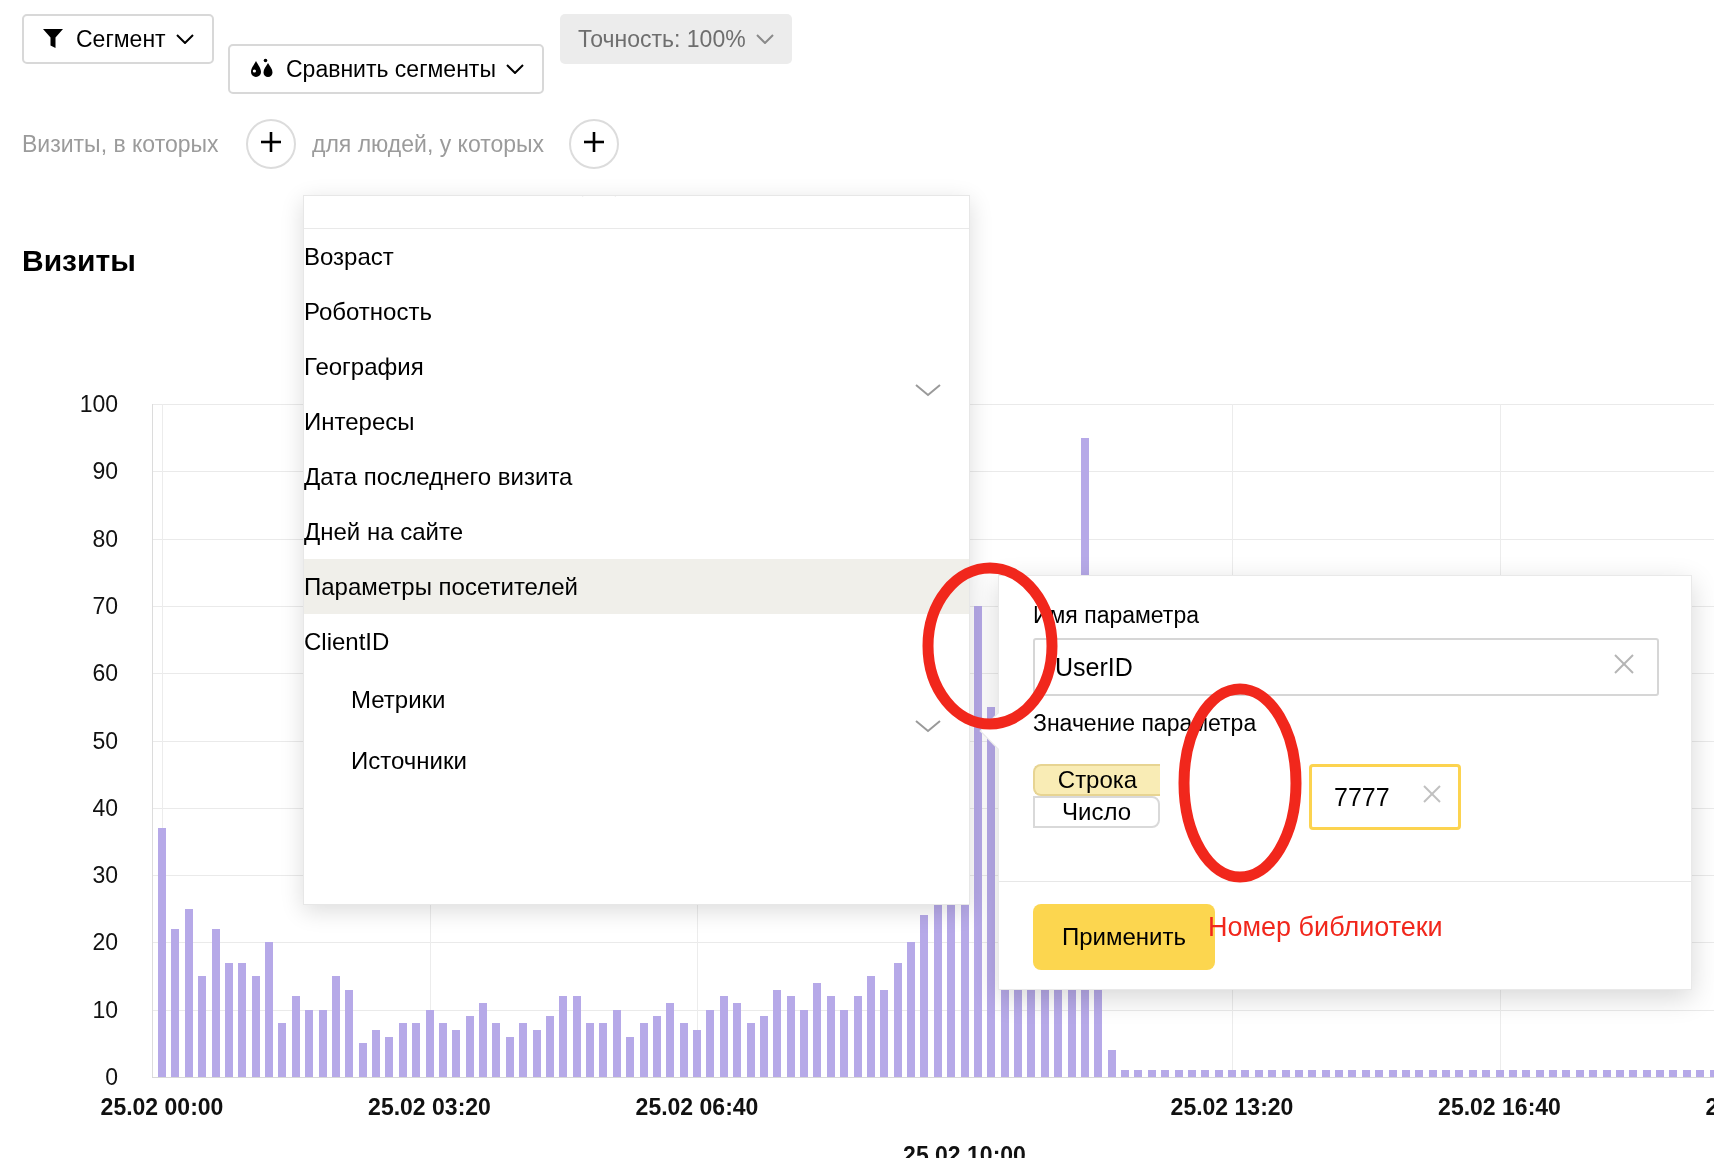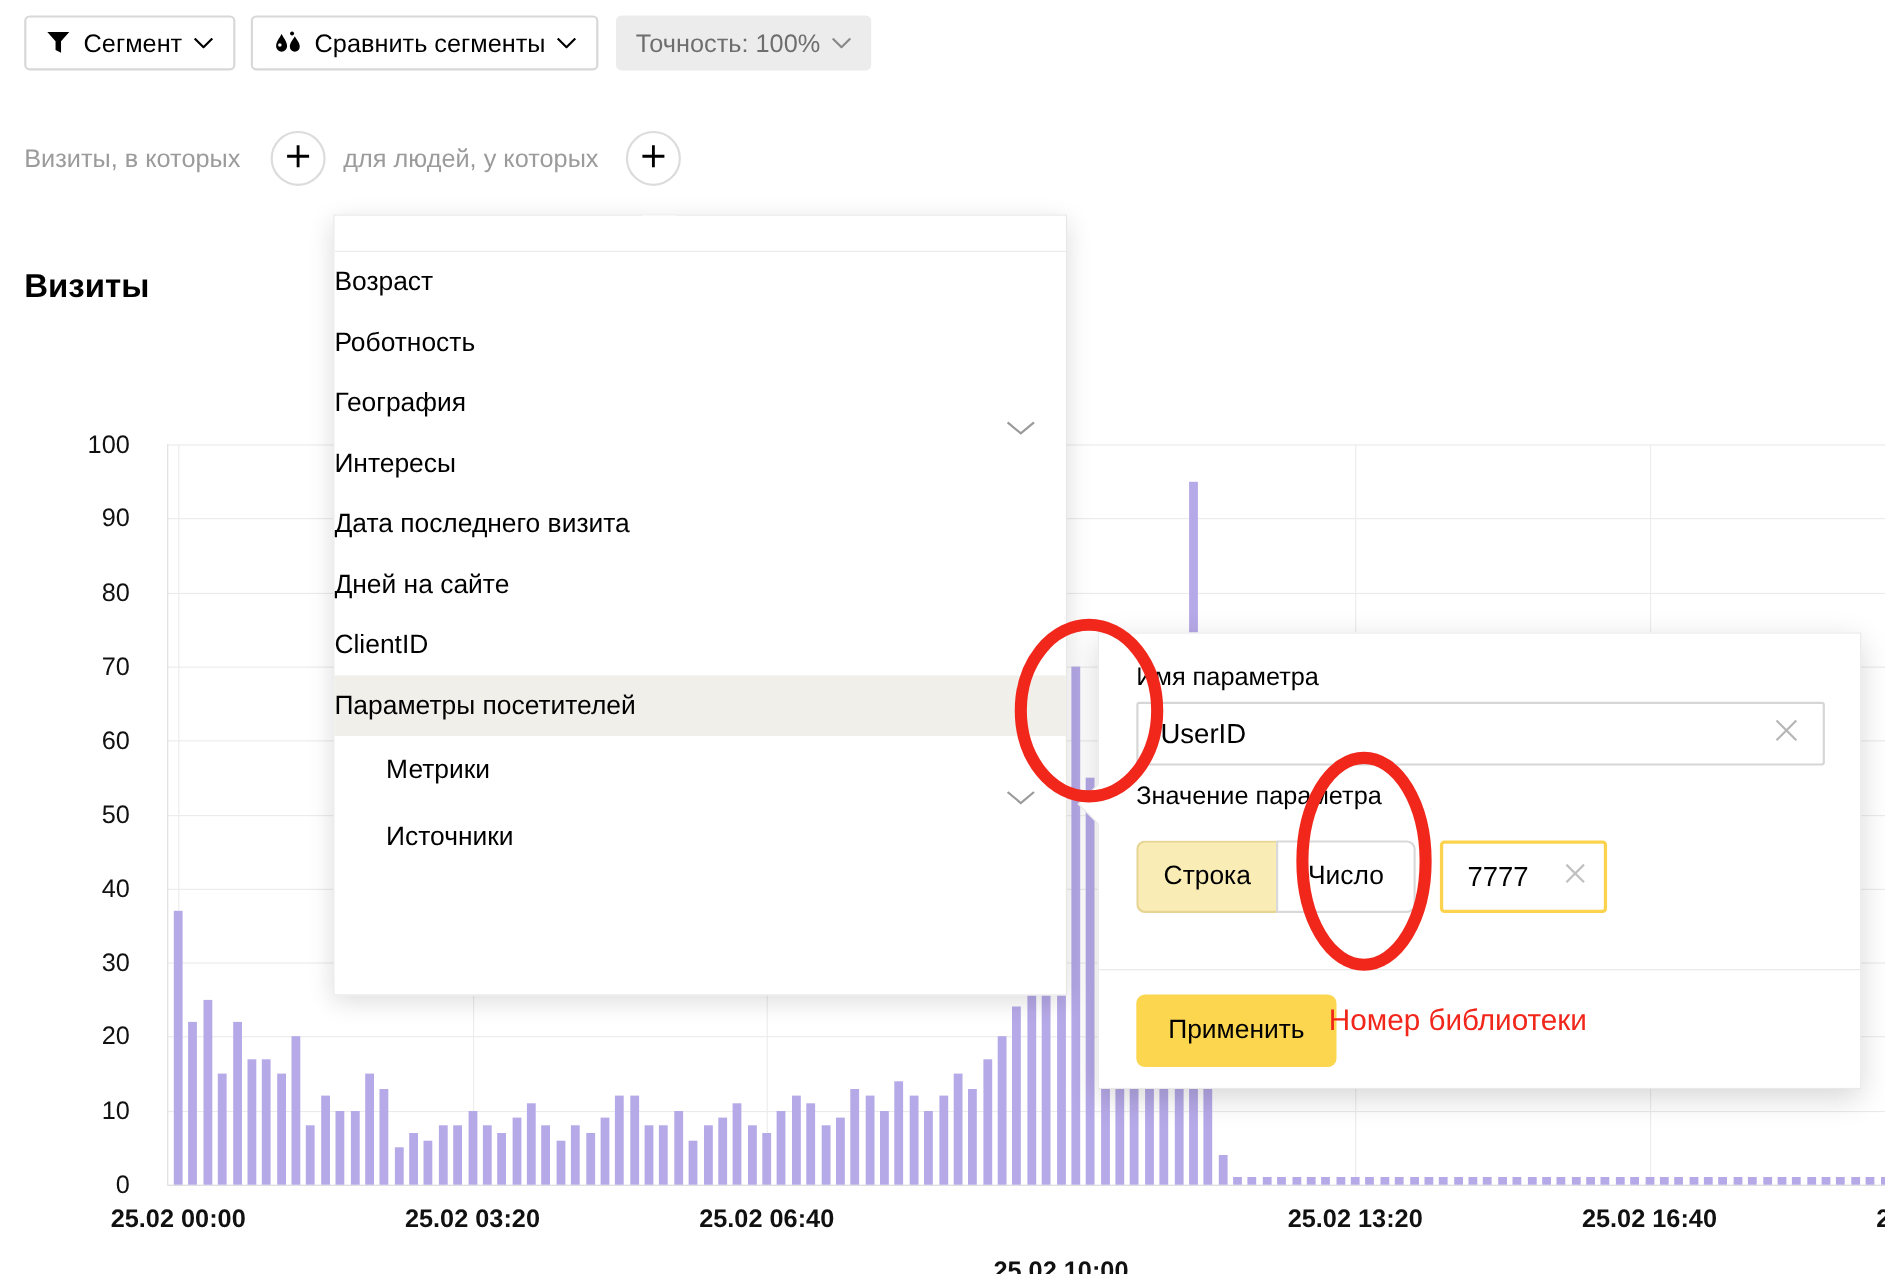--- a/index.html
+++ b/index.html
@@ -52,21 +52,21 @@
   
   .param-pop { position:absolute; left:998px; top:575px; width:694px; height:415px; background:#fff;
     border:1px solid #e9e9e9; box-shadow:0 8px 26px rgba(0,0,0,.16); z-index:4; }
   .param-arrow { position:absolute; left:-14px; top:142px; width:26px; height:26px; background:#fff;
     transform:rotate(45deg); border-left:1px solid #e5e5e5; border-bottom:1px solid #e5e5e5; }
   .fld-label { position:absolute; left:34px; font-size:23px; color:#000; }
   .name-input { position:absolute; left:34px; top:62px; width:626px; height:58px;
     border:2px solid #d6d6d6; border-radius:3px; display:flex; align-items:center; padding:0 20px;
     font-size:25px; background:#fff; }
   .x-icon { margin-left:auto; cursor:pointer; }
-  .toggle { position:absolute; left:34px; top:188px; display:flex; height:66px; }
+  .toggle { position:absolute; left:34px; top:188px; display:flex; height:66px;flex-direction:column; }
   .tg { width:127px; display:flex; align-items:center; justify-content:center; font-size:24px;
     border:2px solid #d9d9d9; background:#fff; cursor:pointer; }
   .tg.sel { background:#f9ecb5; border-color:#e7d492; }
   .tg.first { border-radius:8px 0 0 8px; border-right:none; }
   .tg.last { border-radius:0 8px 8px 0; }
   .val-input { position:absolute; left:310px; top:188px; width:152px; height:66px;
     border:3px solid #fcd34f; border-radius:4px; background:#fff; display:flex; align-items:center;
     padding:0 14px 0 22px; font-size:25px; }
   .param-divider { position:absolute; left:0; top:305px; width:100%; height:1px; background:#e7e7e7; }
   .apply-btn { position:absolute; left:34px; top:328px; width:182px; height:66px; background:#fcd64f;
@@ -243,21 +243,21 @@
       </svg>
   </span>
   <span>Сегмент</span>
   <span class="chev">
     <svg width="18" height="10" viewBox="0 0 18 10">
         <polyline points="1,1 9,9 17,1" fill="none" stroke="#000" stroke-width="2"></polyline>
       </svg>
   </span>
 </div>
 
-<div class="toolbar-btn" style="left:228px;">
+<div class="toolbar-btn" style="left:228px;margin-top:30px;">
   <span class="icon">
     <svg width="28" height="24" viewBox="0 0 28 24">
       <path d="M8 4 C10 8 13 11 13 15 a5 5 0 0 1 -10 0 C3 11 6 8 8 4z" fill="#000"></path>
       <circle cx="6.4" cy="14" r="1.6" fill="#fff"></circle>
       <path d="M20 6 C22 9.5 24.5 12 24.5 15.5 a4.5 4.5 0 0 1 -9 0 C15.5 12 18 9.5 20 6z" fill="#000"></path>
       <circle cx="17.5" cy="3.5" r="1.8" fill="#000"></circle>
     </svg>
   </span>
   <span>Сравнить сегменты</span>
   <span class="chev">
@@ -307,22 +307,22 @@
     <span>География</span>
     <span class="row-chev">
       <svg width="26" height="13" viewBox="0 0 26 13">
           <polyline points="1,1 13,11 25,1" fill="none" stroke="#9a9a9a" stroke-width="2"></polyline>
         </svg>
     </span>
   </div>
   <div class="menu-item">Интересы</div>
   <div class="menu-item">Дата последнего визита</div>
   <div class="menu-item">Дней на сайте</div>
+  <div class="menu-item hl">Параметры посетителей</div>
   <div class="menu-item">ClientID</div>
-  <div class="menu-item hl">Параметры посетителей</div>
 
   <div class="menu-item section">
     <span>Метрики</span>
     <span class="row-chev">
       <svg width="26" height="13" viewBox="0 0 26 13">
           <polyline points="1,1 13,11 25,1" fill="none" stroke="#9a9a9a" stroke-width="2"></polyline>
         </svg>
     </span>
   </div>
   <div class="menu-item section">

